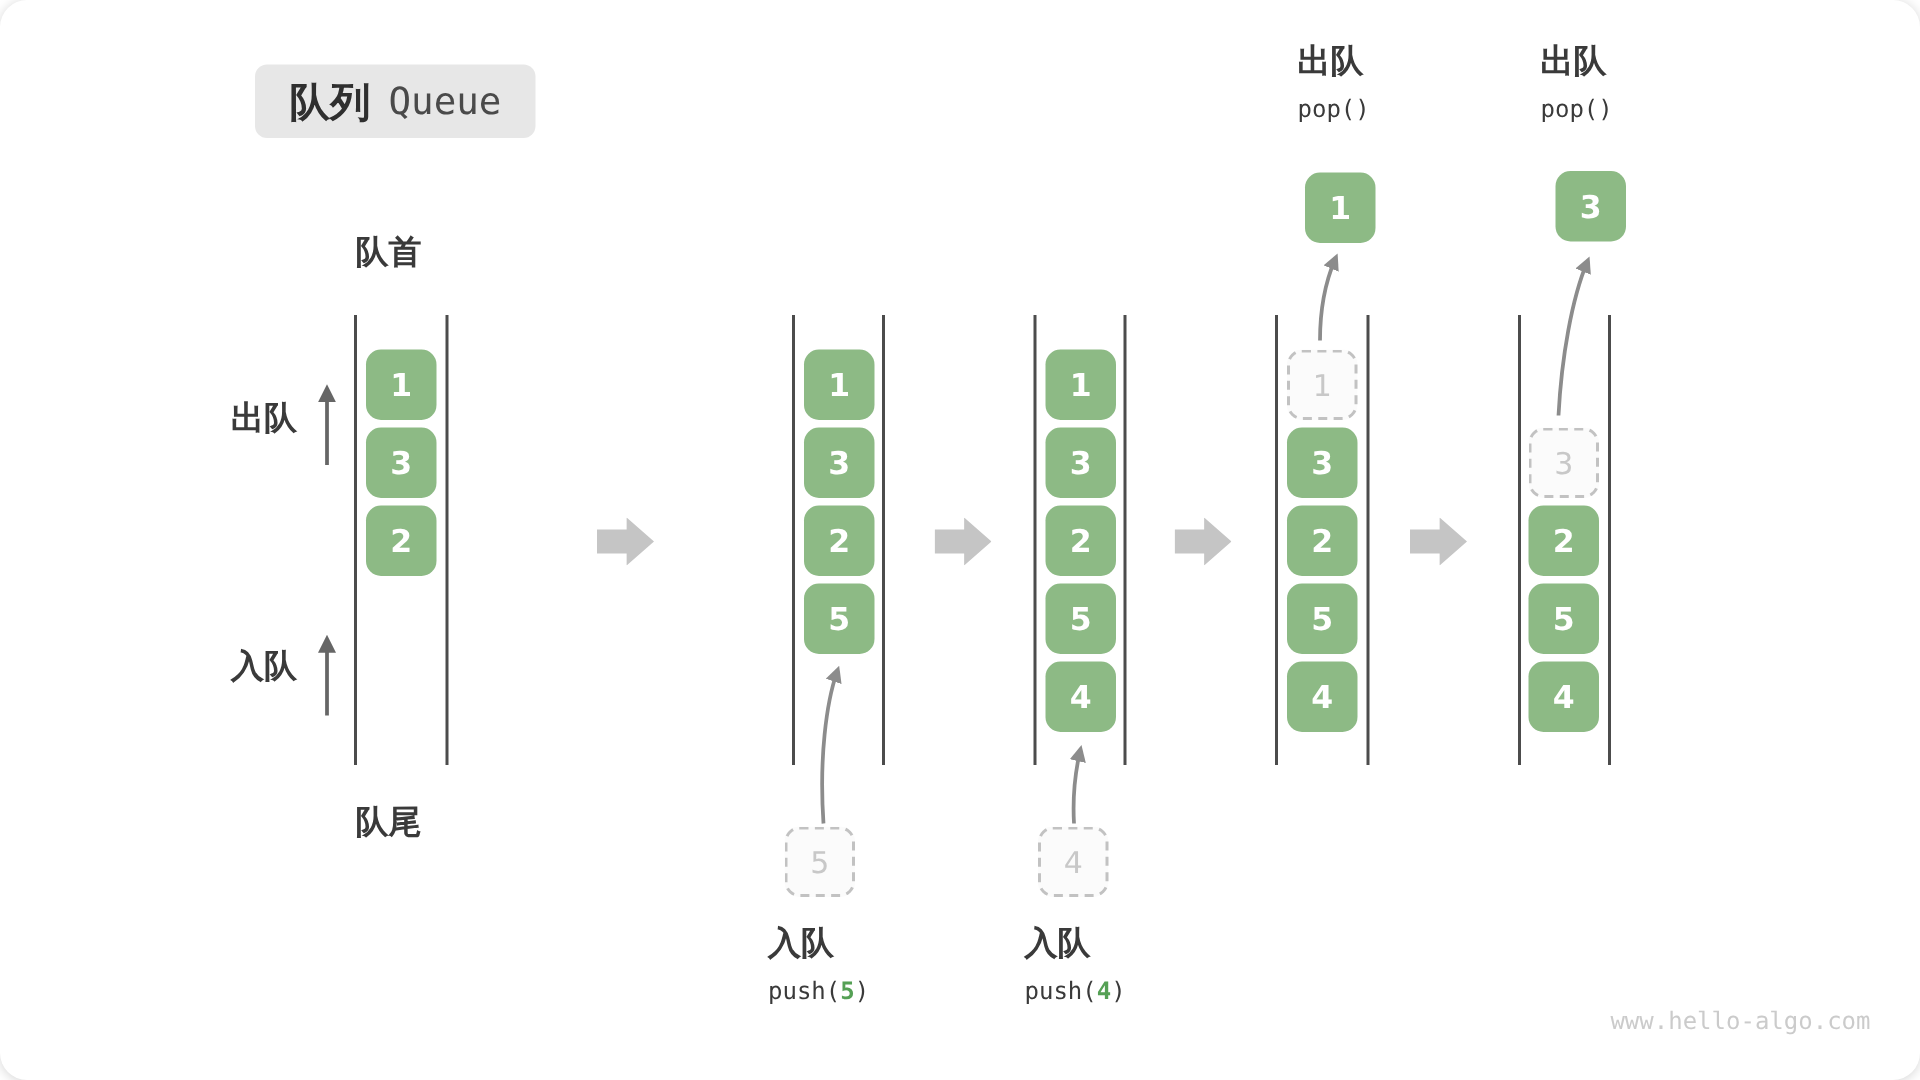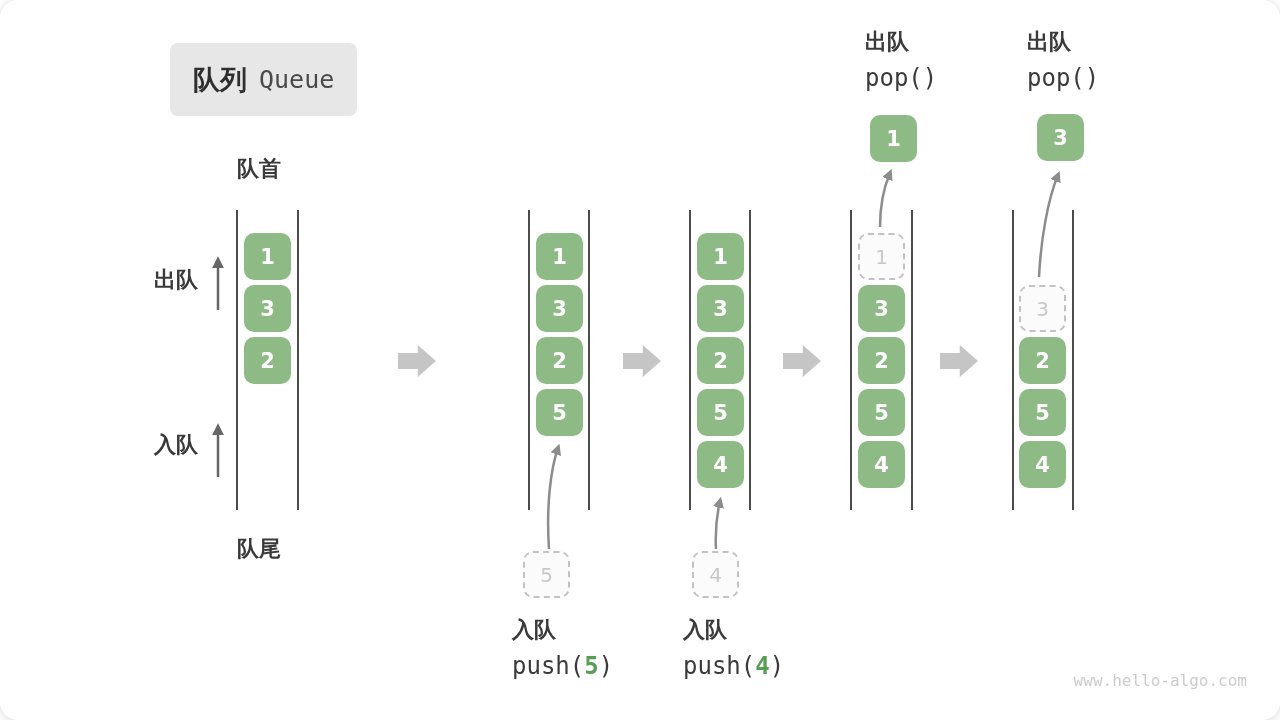--- a/index.html
+++ b/index.html
@@ -3,28 +3,28 @@
 <meta charset="utf-8">
 <style>
   html,body{margin:0;padding:0;background:#ffffff;}
   .canvas{
     position:relative;width:1280px;height:720px;background:#ffffff;
     border-radius:18px;box-shadow:0 1px 8px rgba(0,0,0,0.16);
     overflow:hidden;font-family:"DejaVu Sans","Liberation Sans",sans-serif;
   }
   .overlay{position:absolute;left:0;top:0;width:1280px;height:720px;pointer-events:none;}
   .title-box{
-    position:absolute;left:170px;top:43px;height:41px;padding:16px 23px;
+    position:absolute;left:170px;top:43px;height:41px;padding:4px 23px;
     background:var(--title_bg,#e7e7e7);border-radius:8px;
     display:inline-flex;align-items:center;gap:12px;
   }
   .title-zh{font-size:27px;font-weight:bold;color:#2f2f2f;}
   .title-en{font-family:"DejaVu Sans Mono","Liberation Mono",monospace;font-size:25px;color:#4a4a4a;}
   .cjk{font-size:22px;font-weight:bold;color:var(--text_dark,#3a3a3a);line-height:1.25;}
-  .code{font-family:"DejaVu Sans Mono","Liberation Mono",monospace;font-size:24px;color:var(--text_dark,#3a3a3a);line-height:1.25;}
+  .code{font-family:"DejaVu Sans Mono","Liberation Mono",monospace;font-size:16px;color:var(--text_dark,#3a3a3a);line-height:1.25;}
   .accent{color:var(--accent_green,#55a055);font-weight:bold;}
   .pos{position:absolute;}
   .rail{position:absolute;width:2px;top:210px;height:300px;background:var(--rail_gray,#4c4c4c);}
   .cell{
     position:absolute;width:47px;height:47px;border-radius:10px;
     background:var(--cell_green,#8dba85);color:#ffffff;
     font-size:21px;font-weight:bold;
     display:flex;align-items:center;justify-content:center;
   }
   .ghost{

